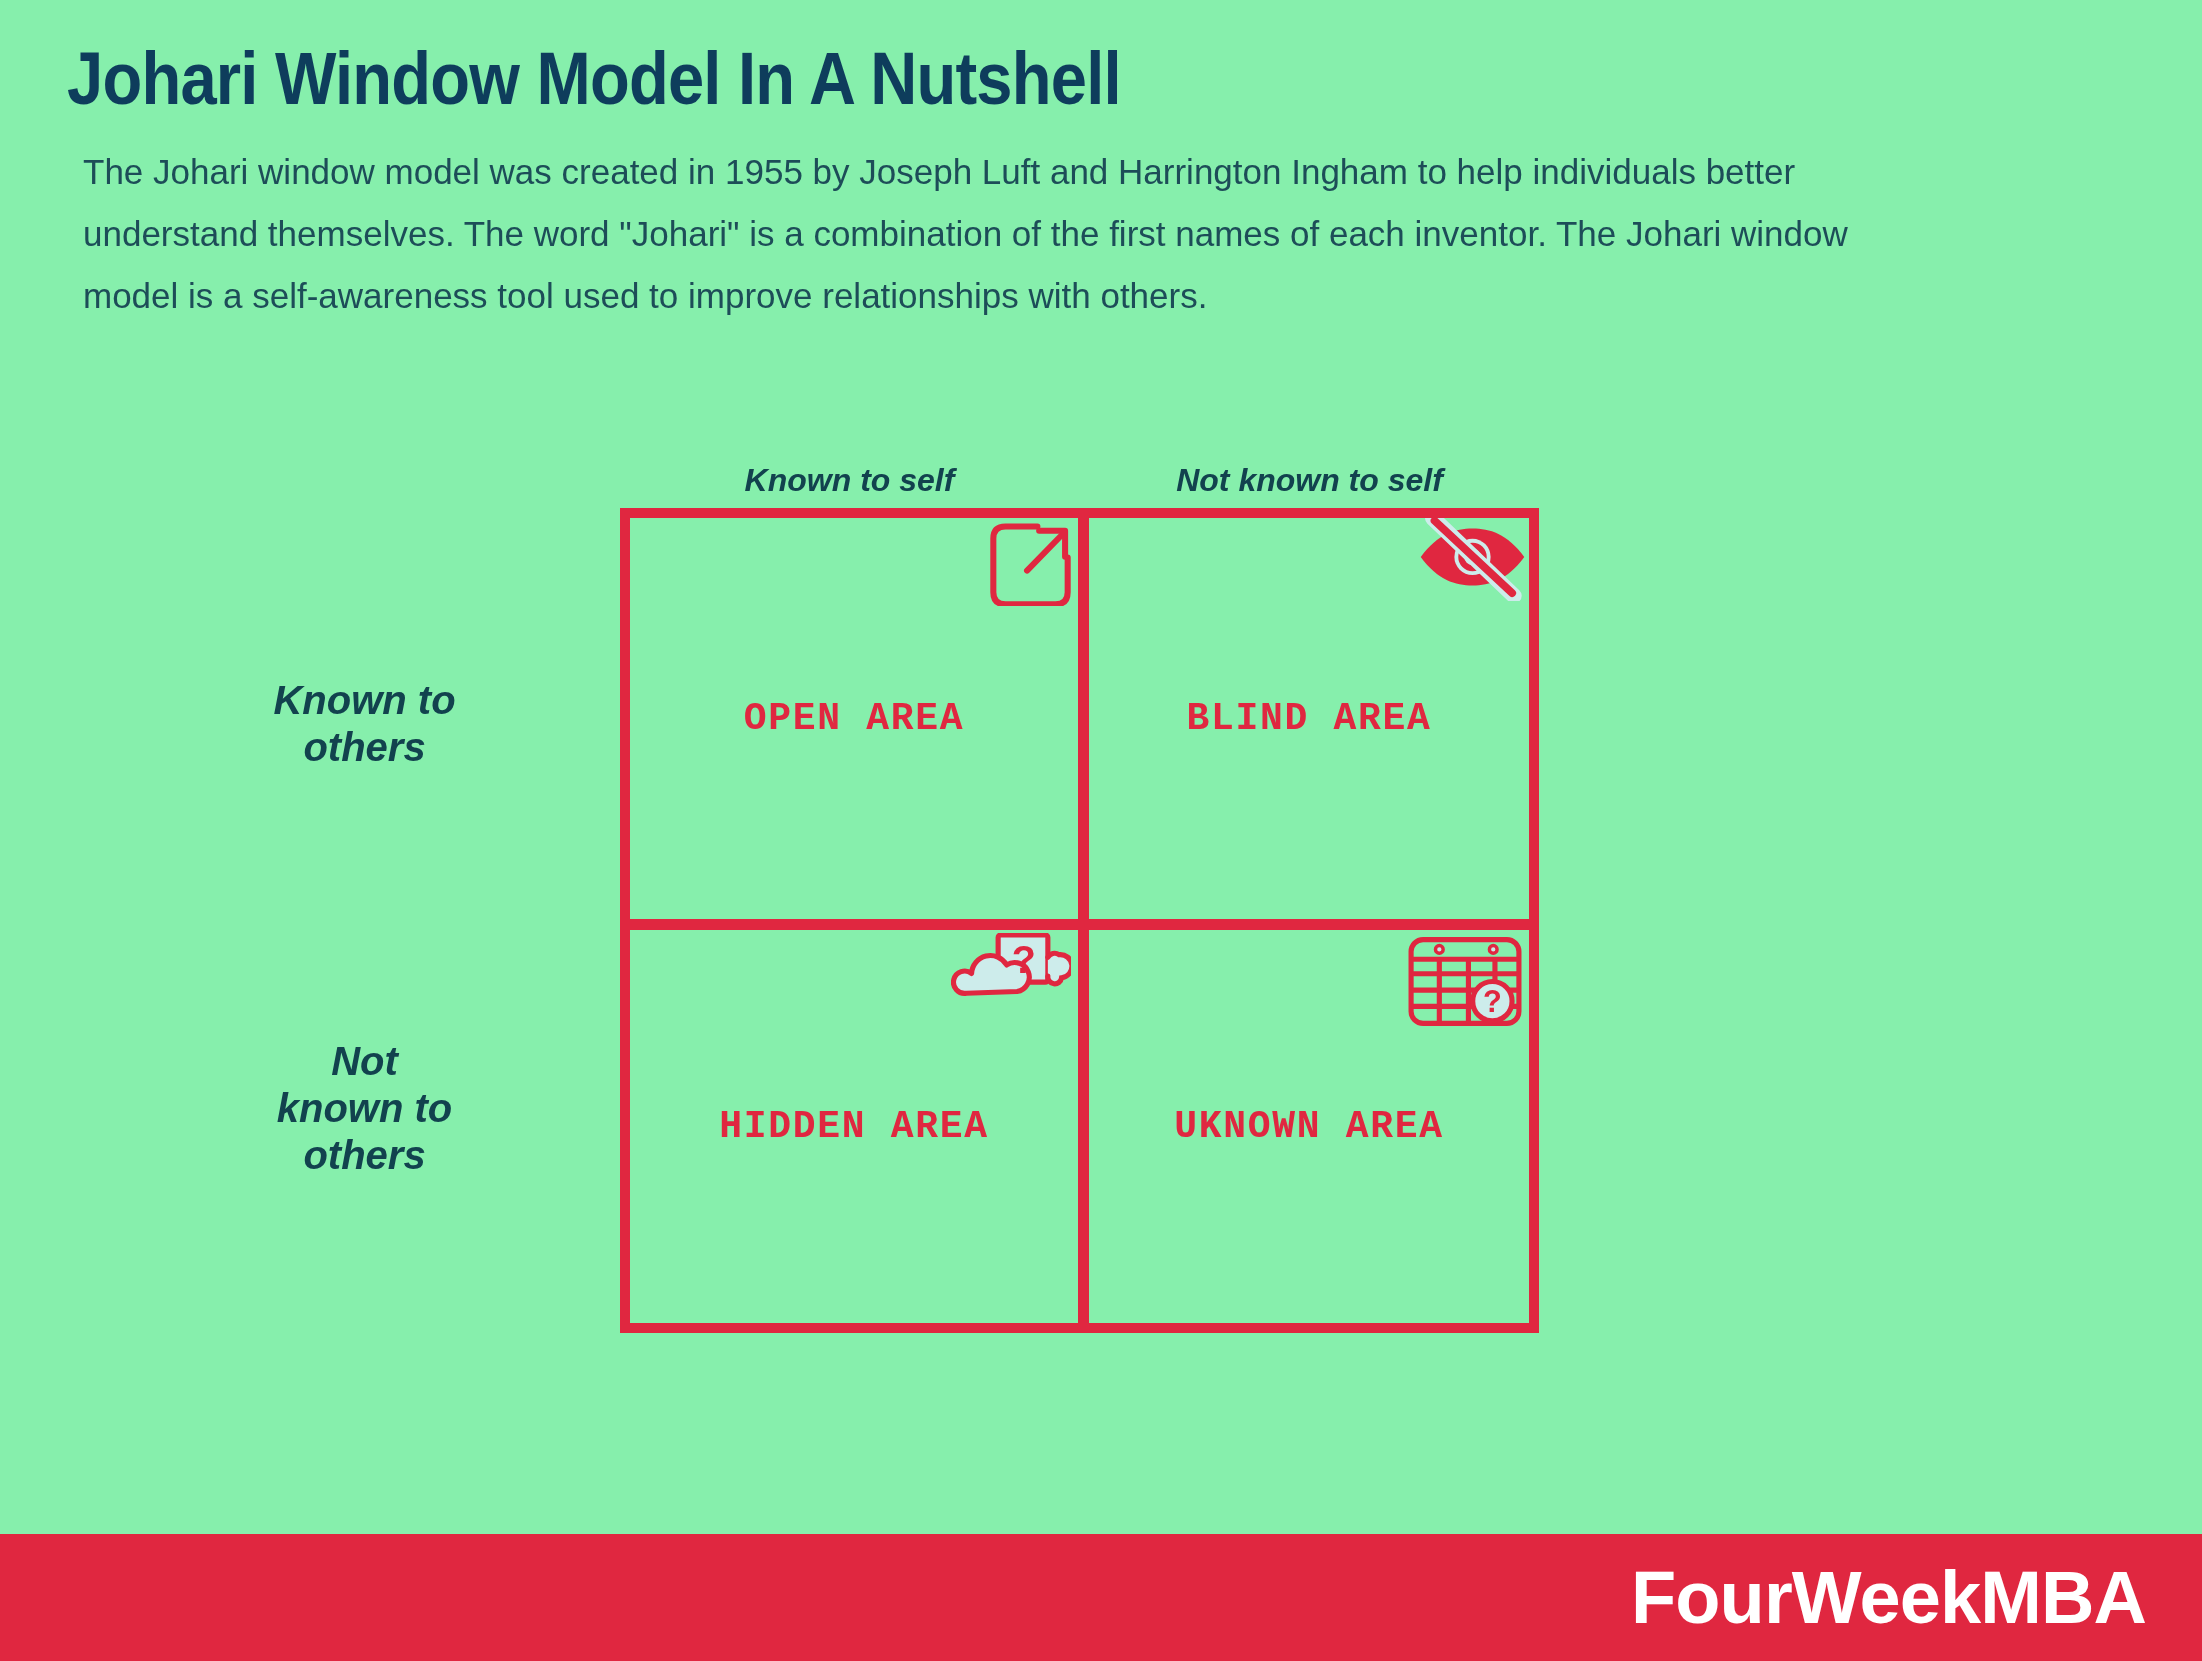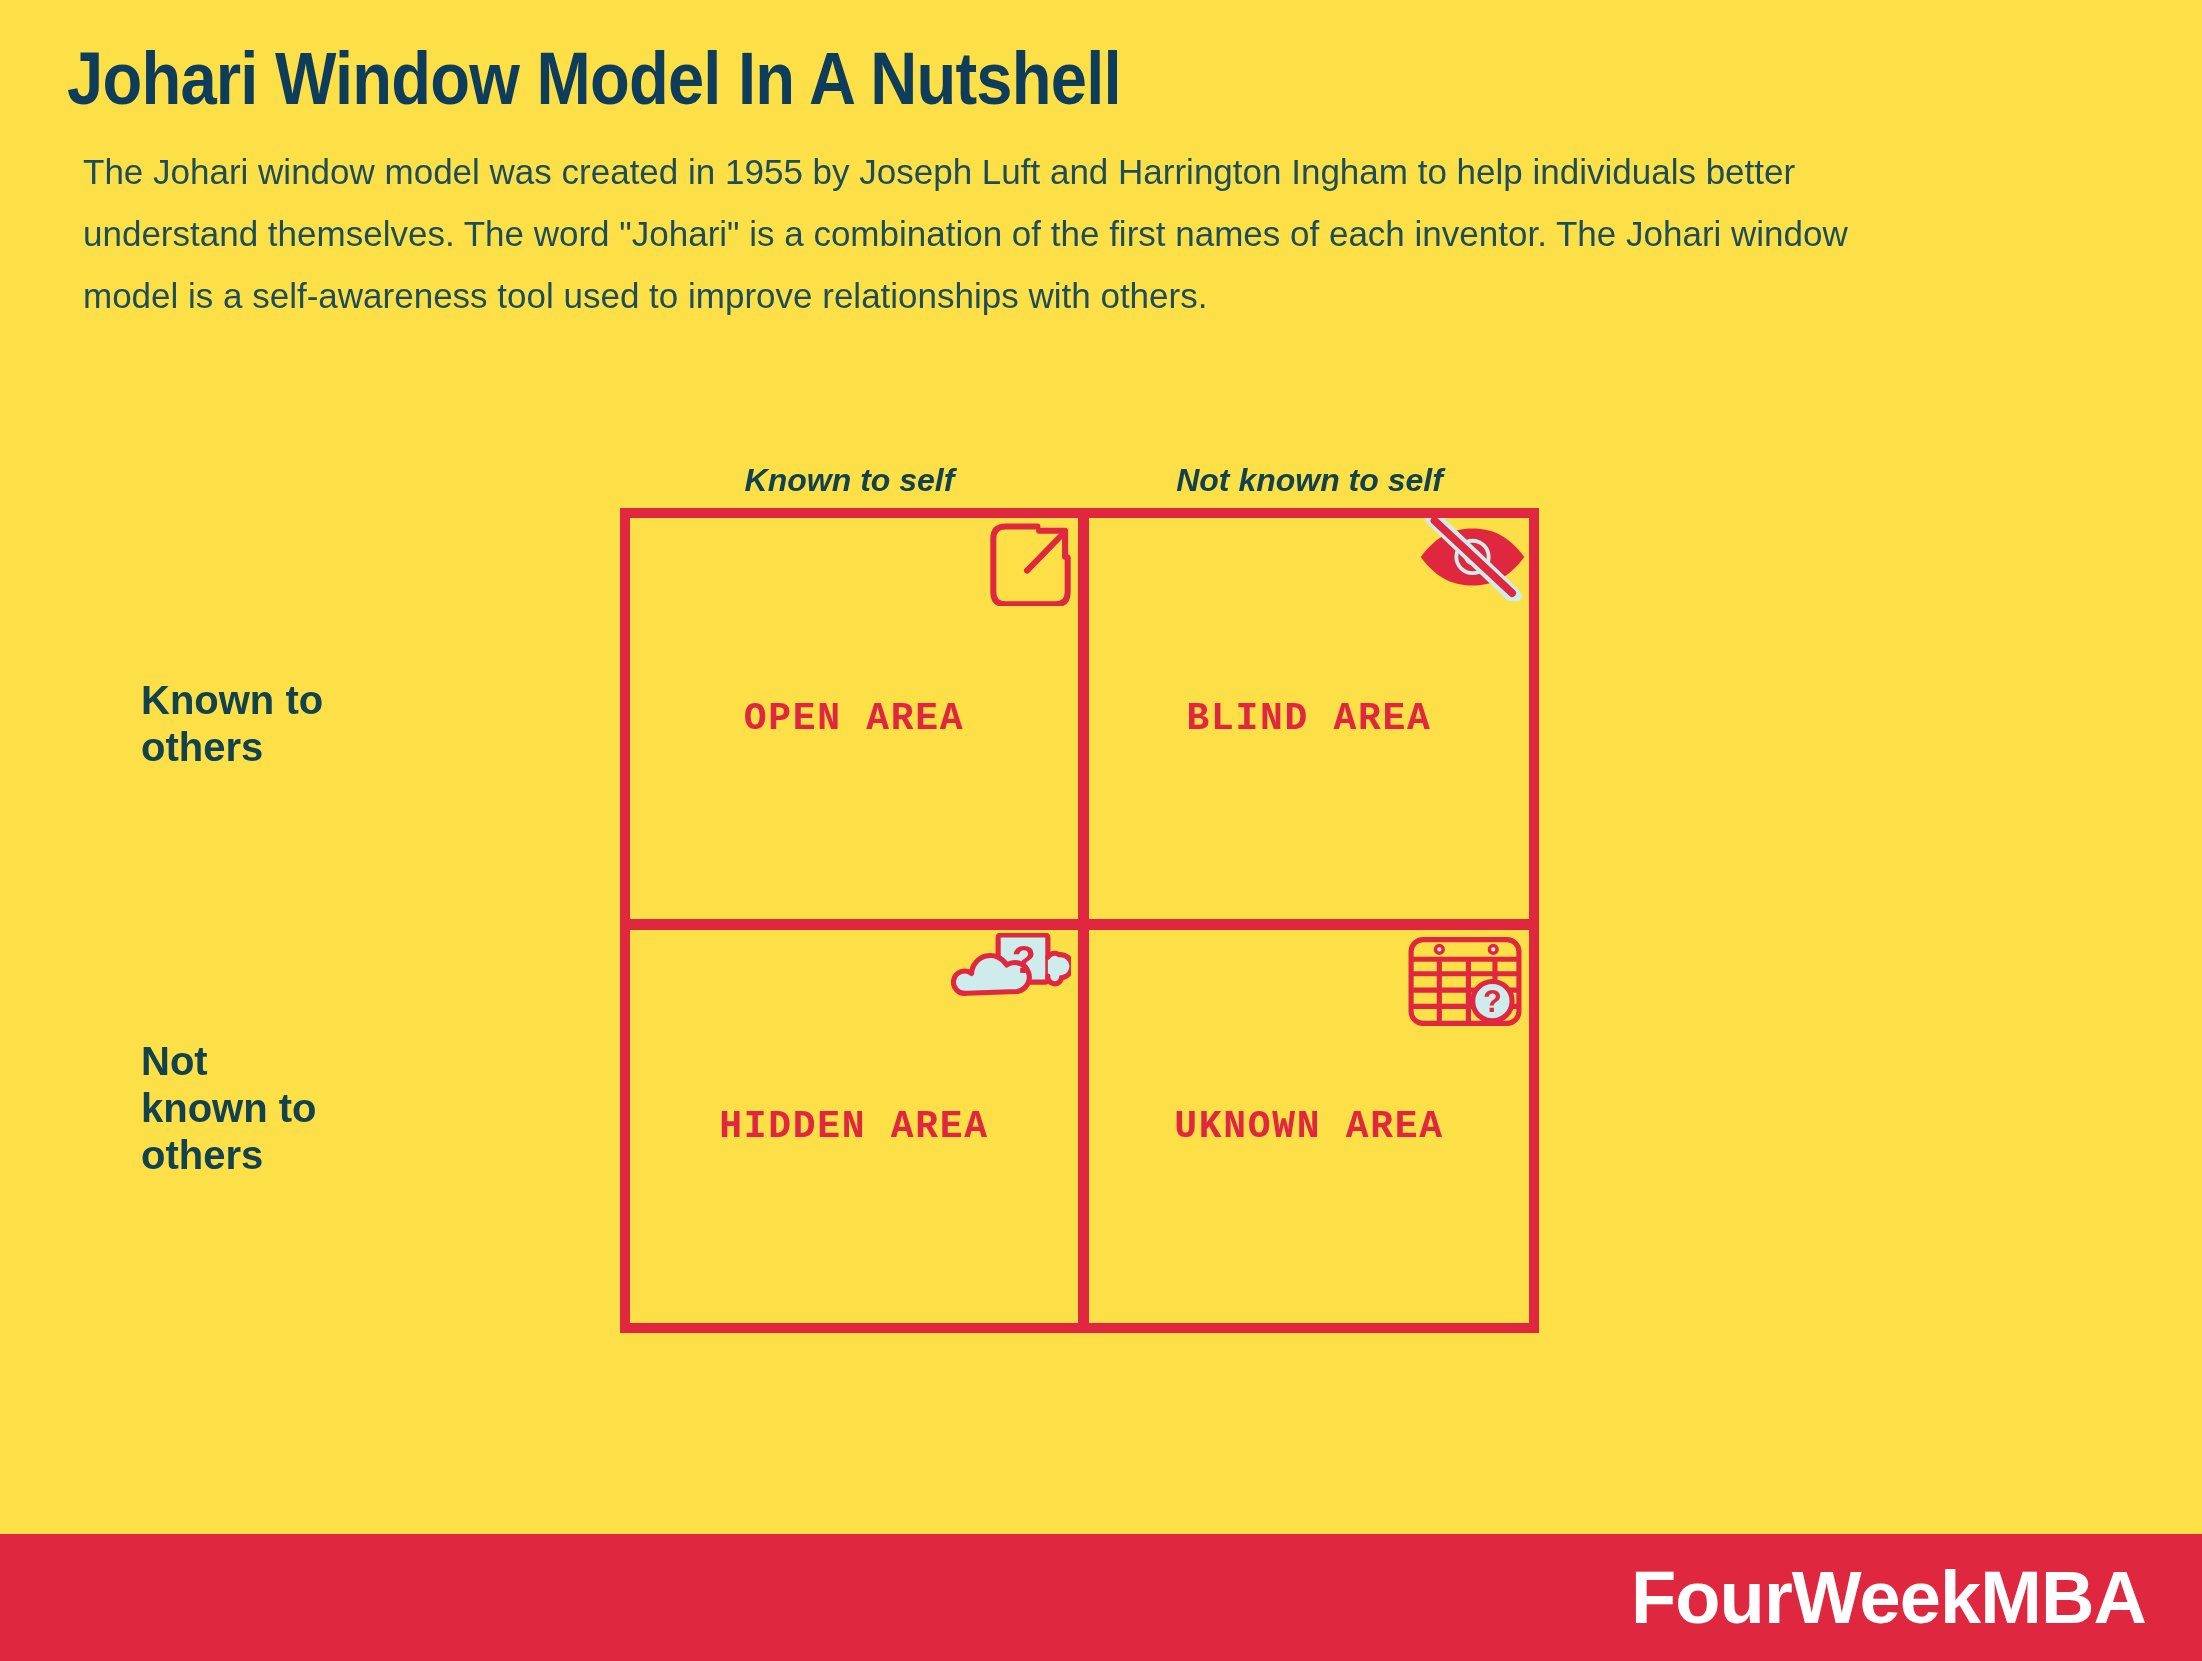--- a/index.html
+++ b/index.html
@@ -1,39 +1,39 @@
 <!DOCTYPE html>
 <html style="font-size:13.8px"><head>
 <meta charset="utf-8">
 <style>
   html,body{margin:0;padding:0;background:#cdeceb;}
   .stage{
     position:relative;width:2203px;height:1661px;overflow:hidden;
-    background:#fde047;font-family:"Liberation Sans",sans-serif;
+    background:#86efac;font-family:"Liberation Sans",sans-serif;
   }
   
   .title{
     position:absolute;left:67px;top:36px;margin:0;
     font-size:74px;font-weight:bold;color:#0e3d5c;letter-spacing:-0.9px;
     transform:scaleX(0.88);transform-origin:left center;white-space:nowrap;
   }
   .description{
     position:absolute;left:67px;top:125px;margin:16px;width:2065px;
     font-size:35px;line-height:62px;color:#1d4d58;white-space:pre-line;
   }
   
   .col-label{
     position:absolute;top:454px;width:459px;text-align:center;
     font-size:32px;font-weight:bold;font-style:italic;color:#12424e;line-height:52px;
   }
   .col-label.c1{left:620px;}
   .col-label.c2{left:1080px;}
   .row-label{
-    position:absolute;right:1615px;width:447px;text-align:left;
-    font-size:40px;font-weight:bold;color:#12424e;
+    position:absolute;right:1615px;width:447px;text-align:center;
+    font-size:40px;font-weight:bold;font-style:italic;color:#12424e;
     line-height:47px;white-space:pre-line;
   }
   .row-label.r1{top:677px;}
   .row-label.r2{top:1038px;}
   
   .grid{
     position:absolute;left:620px;top:508px;width:919px;height:825px;
     box-sizing:border-box;border:10.3px solid #e02740;
   }
   .vdiv{position:absolute;left:448px;top:0;bottom:0;width:11.2px;background:#e02740;}

